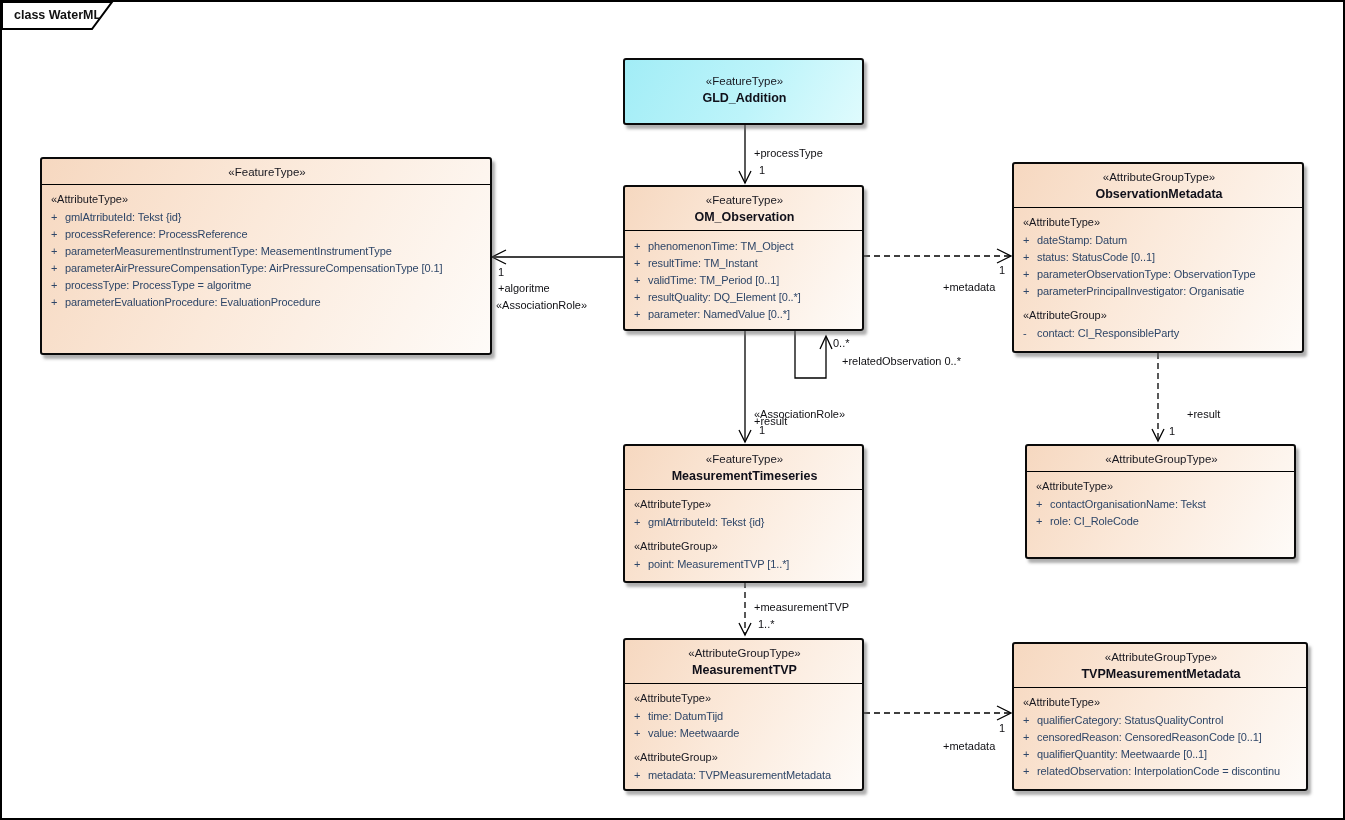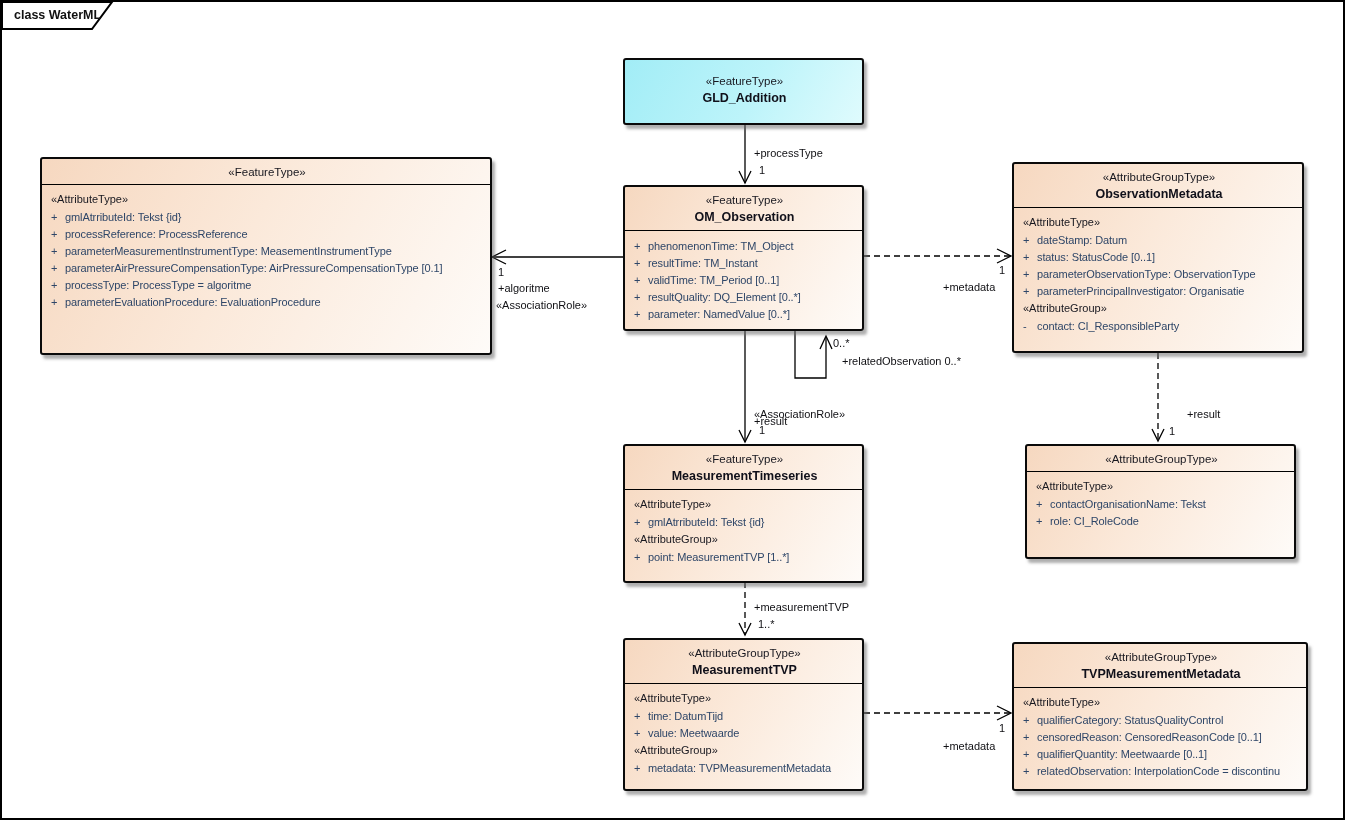--- a/index.html
+++ b/index.html
@@ -12,21 +12,21 @@
   .uml-class{position:absolute;box-sizing:border-box;border:2px solid #0a0a0a;border-radius:3px;
     background:linear-gradient(118deg,#f6d8c0 0%,#fbe9da 45%,#fefbf8 100%);
     box-shadow:3px 4px 3px rgba(110,110,110,0.55);z-index:2;}
   .uml-class.cyan{background:linear-gradient(118deg,#a2edf6 0%,#bdf4fa 55%,#dffbfd 100%);}
   .hdr{padding:5px 4px 4px 6px;text-align:center;border-bottom:1.5px solid #000;}
   .uml-class.no-body .hdr{border-bottom:none;}
   .stereo{font-size:11.5px;color:#17171f;line-height:16px;}
   .cname{font-size:12.5px;font-weight:bold;color:#10101a;line-height:18px;}
   .body{padding:5px 4px 4px 0;}
   .sec-head{font-size:11px;color:#17171f;margin:1px 0 1px 9px;line-height:17px;white-space:nowrap;}
-  .sec-gap{margin-top:0;}
+  .sec-gap{margin-top:7px;}
   .row{display:flex;line-height:17px;white-space:nowrap;overflow:hidden;}
   .vis{width:14px;flex:0 0 14px;margin-left:9px;font-size:11px;color:#2e4668;}
   .atext{font-size:11px;color:#2e4668;letter-spacing:-0.1px;}
   
   .clabel{position:absolute;font-size:11px;color:#101014;z-index:2;white-space:nowrap;line-height:14px;}
 </style>
 </head>
 <body>
 
 <div id="frame">

